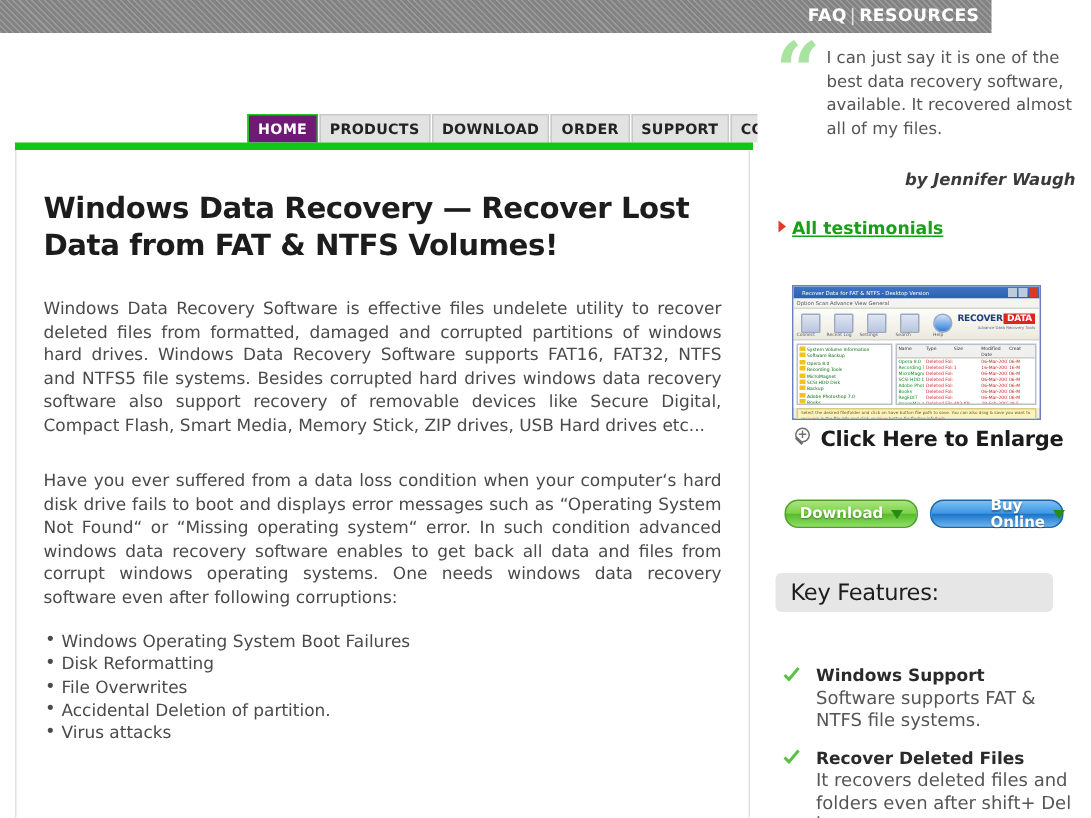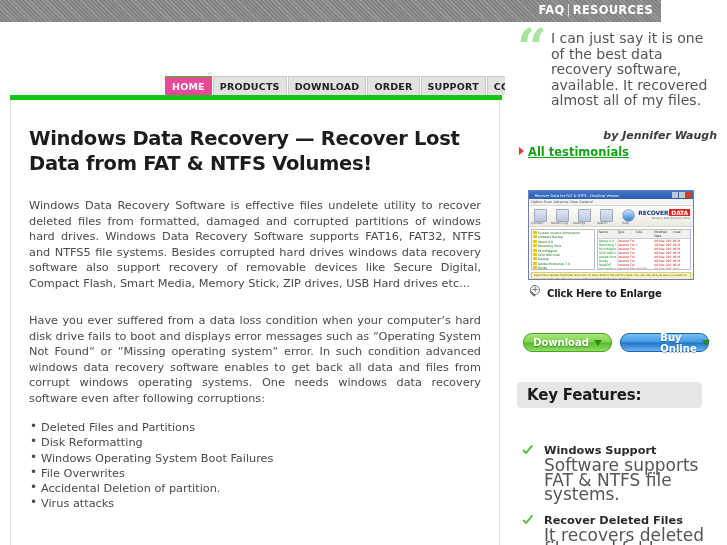--- a/index.html
+++ b/index.html
@@ -94,21 +94,21 @@
     background: #e2e2e2;
     border: 1px solid #c9c9c9;
     border-bottom: none;
     padding: 4px 6px 3px 6px;
     margin-right: 1px;
     line-height: 11px;
     cursor: pointer;
     white-space: nowrap;
   }
   .nav-item.active {
-    background: #ec4899;
+    background: #701a75;
     color: #ffffff;
     border-color: #21c423;
   }
 
   .greenbar {
     position: absolute;
     left: 10px;
     top: 73px;
     width: 492px;
     height: 5px;
@@ -201,21 +201,21 @@
     top: 0px;
     font-family: "DejaVu Serif", "Liberation Serif", serif;
     font-size: 52px;
     font-weight: bold;
     color: #a8e3a0;
     line-height: 40px;
   }
   .testimonial-text {
     margin-left: 34px;
     font-family: "DejaVu Sans", "Liberation Sans", sans-serif;
-    font-size: 14px;
+    font-size: 11px;
     line-height: 15.5px;
     color: #555555;
     padding-top: 3px;
   }
   .testimonial-author {
     margin-left: 34px;
     margin-top: 20px;
     text-align: right;
     font-family: "DejaVu Sans", "Liberation Sans", sans-serif;
     font-size: 11px;
@@ -356,21 +356,21 @@
     border:1.6px solid #6f6f6f; border-radius:50%;
     box-sizing:border-box; color:#6f6f6f; font-size:8px; font-weight:bold;
     text-align:center; line-height:8px;
   }
   .mag-icon .handle {
     position:absolute; left:1px; top:10px; width:6px; height:1.8px;
     background:#6f6f6f; transform: rotate(45deg); transform-origin: right center;
   }
   .enlarge-label {
     font-family: "DejaVu Sans", "Liberation Sans", sans-serif;
-    font-size: 10px;
+    font-size: 14px;
     font-weight: bold;
     color: #1c1c1c;
     letter-spacing: -0.2px;
   }
 
   .btnrow {
     position: absolute;
     left: 18px;
     top: 311px;
     width: 200px;
@@ -419,21 +419,21 @@
     background: #e6e6e6;
     border-radius: 4px;
     display: flex;
     align-items: center;
     padding-left: 10px;
     box-sizing: border-box;
   }
   .keyfeat-head span {
     font-family: "DejaVu Sans", "Liberation Sans", sans-serif;
     font-size: 15px;
-    font-weight: bold;
+    font-weight: normal;
     color: #1c1c1c;
     letter-spacing: -0.2px;
   }
 
   .feature-list {
     position: absolute;
     left: 18px;
     top: 422px;
     width: 200px;
   }
@@ -469,21 +469,21 @@
   }
   .feature-title {
     font-family: "DejaVu Sans", "Liberation Sans", sans-serif;
     font-size: 11.3px;
     font-weight: bold;
     color: #2a2a2a;
     line-height: 14px;
   }
   .feature-desc {
     font-family: "DejaVu Sans", "Liberation Sans", sans-serif;
-    font-size: 17px;
+    font-size: 12px;
     color: #555555;
     line-height: 14.5px;
   }
 </style>
 </head>
 <body>
 
 <div class="topbar">
   <div class="topbar-links">
     <a href="#">FAQ</a><span class="topbar-sep">|</span><a href="#">RESOURCES</a>
@@ -505,23 +505,22 @@
       </div>
     </div>
 
     <div class="greenbar"></div>
 
     <div class="contentbox">
       <h1 class="page-title">Windows Data Recovery — Recover Lost Data from FAT &amp; NTFS Volumes!</h1>
       <p class="body-text">Windows Data Recovery Software is effective files undelete utility to recover deleted files from formatted, damaged and corrupted partitions of windows hard drives. Windows Data Recovery Software supports FAT16, FAT32, NTFS and NTFS5 file systems. Besides corrupted hard drives windows data recovery software also support recovery of removable devices like Secure Digital, Compact Flash, Smart Media, Memory Stick, ZIP drives, USB Hard drives etc...</p>
       <p class="body-text">Have you ever suffered from a data loss condition when your computer‘s hard disk drive fails to boot and displays error messages such as “Operating System Not Found“ or “Missing operating system“ error. In such condition advanced windows data recovery software enables to get back all data and files from corrupt windows operating systems. One needs windows data recovery software even after following corruptions:</p>
       <ul class="bullets">
-        <li>Deleted Files and Partitions</li>
+        <li>Windows Operating System Boot Failures</li>
         <li>Disk Reformatting</li>
-        <li>Windows Operating System Boot Failures</li>
         <li>File Overwrites</li>
         <li>Accidental Deletion of partition.</li>
         <li>Virus attacks</li>
 
       </ul>
     </div>
   </div>
 
   <div class="sidebar">
 

